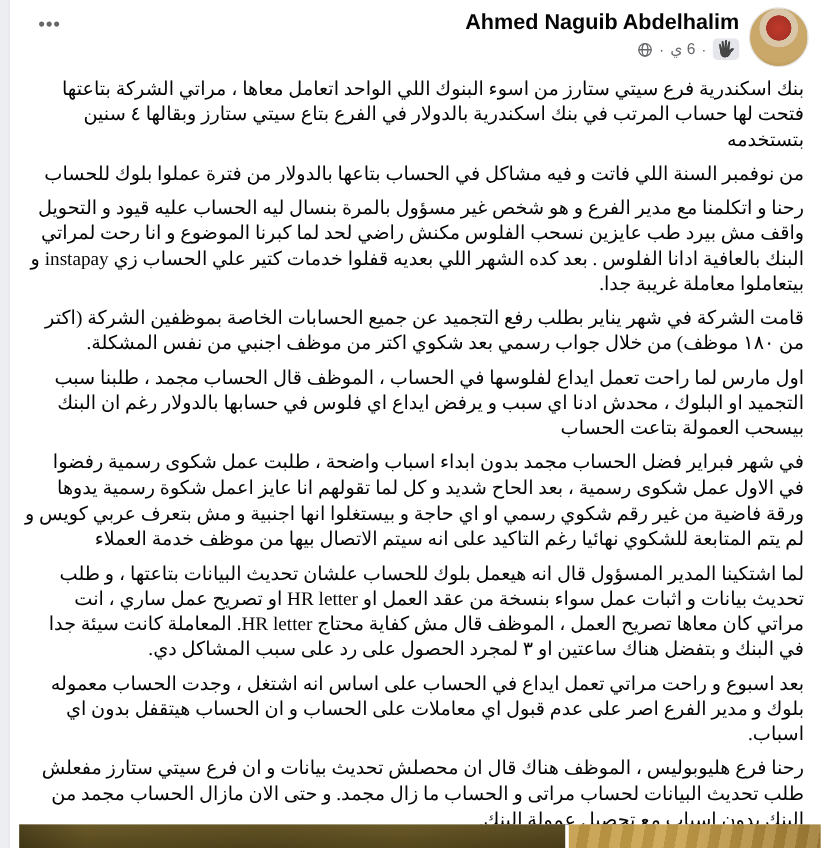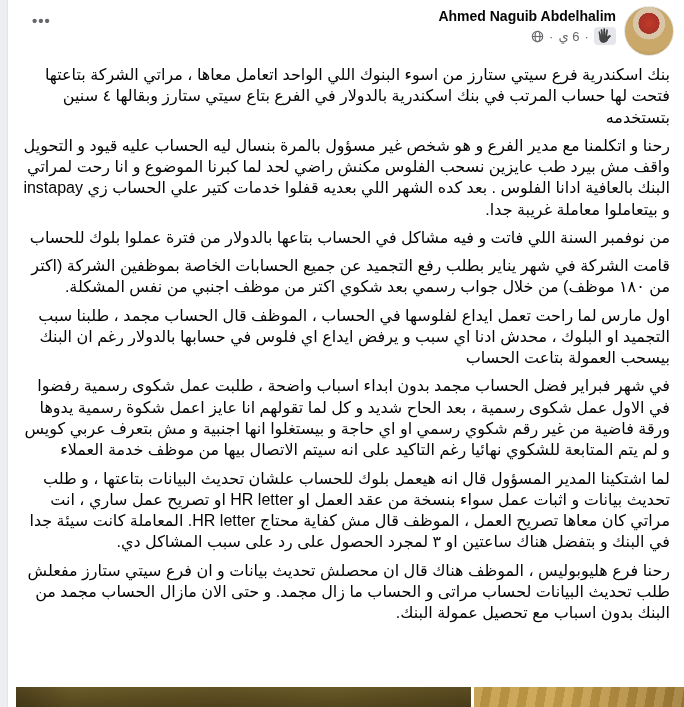--- a/index.html
+++ b/index.html
@@ -34,21 +34,21 @@
   }
   .header-right {
     position: absolute; right: 10px; top: 6px;
     display: flex; align-items: flex-start; gap: 8px;
   }
   .id-block {
     display: flex; flex-direction: column;
     align-items: flex-end; gap: 3px; padding-top: 2px;
   }
   .author {
-    font-weight: bold; font-size: 14px; color: #050505;
+    font-weight: bold; font-size: 18px; color: #050505;
     cursor: pointer;
   }
   .meta {
     display: flex; direction: rtl;
     align-items: center; gap: 5px;
     color: #65676b; font-size: 13px;
   }
   .hand-box {
     background: #e4e6eb; border-radius: 4px;
     padding: 0 3px; line-height: 18px; height: 18px;
@@ -73,21 +73,21 @@
 
   
   .post-text {
     direction: rtl;
     text-align: right;
     padding: 2px 14px 0 12px;
     font-size: 16px;
     line-height: 1.33;
     color: #050505;
   }
-  .post-text p { margin: 0 0 7px 0; }
+  .post-text p { margin: 0 0 7px 0; font-family: Liberation Serif, serif; }
 
   
   .photos {
     position: absolute; bottom: 0; left: 8px; right: 0;
     height: 20px;
     display: flex; gap: 3px;
     background: #fff;
   }
   .photo-left {
     flex: 0 0 455px;
@@ -132,26 +132,27 @@
             </svg>
           </span>
         </div>
       </div>
       <div class="avatar"></div>
     </div>
   </div>
 
   <div class="post-text">
   <p>بنك اسكندرية فرع سيتي ستارز من اسوء البنوك اللي الواحد اتعامل معاها ، مراتي الشركة بتاعتها فتحت لها حساب المرتب في بنك اسكندرية بالدولار في الفرع بتاع سيتي ستارز  وبقالها ٤ سنين بتستخدمه</p>
+      <p>من  نوفمبر السنة اللي  فاتت  و فيه مشاكل في الحساب بتاعها بالدولار من فترة  عملوا بلوك للحساب</p>
       <p>رحنا و اتكلمنا مع مدير الفرع و هو شخص غير مسؤول بالمرة بنسال ليه الحساب عليه قيود و التحويل واقف مش بيرد طب عايزين نسحب الفلوس مكنش راضي لحد لما  كبرنا الموضوع و انا رحت لمراتي البنك بالعافية ادانا الفلوس . بعد كده الشهر اللي بعديه قفلوا خدمات كتير علي الحساب زي instapay  و بيتعاملوا معاملة غريبة جدا.</p>
-      <p>من  نوفمبر السنة اللي  فاتت  و فيه مشاكل في الحساب بتاعها بالدولار من فترة  عملوا بلوك للحساب</p>
       <p>قامت الشركة في  شهر يناير بطلب رفع التجميد عن جميع الحسابات الخاصة بموظفين الشركة (اكتر من ١٨٠ موظف)  من خلال جواب رسمي بعد شكوي اكتر من موظف اجنبي من نفس المشكلة.</p>
       <p>اول مارس  لما راحت  تعمل ايداع  لفلوسها في الحساب ، الموظف قال الحساب مجمد ، طلبنا سبب التجميد او البلوك ، محدش ادنا اي سبب و  يرفض ايداع اي فلوس في حسابها بالدولار رغم ان البنك بيسحب العمولة بتاعت الحساب</p>
       <p>في شهر فبراير فضل الحساب مجمد بدون ابداء اسباب  واضحة ، طلبت عمل شكوى رسمية رفضوا في الاول عمل شكوى رسمية ، بعد الحاح  شديد و  كل لما تقولهم انا عايز اعمل شكوة رسمية يدوها ورقة فاضية من غير رقم شكوي رسمي او اي حاجة  و بيستغلوا انها اجنبية و مش بتعرف عربي كويس و لم يتم المتابعة للشكوي نهائيا رغم التاكيد على انه سيتم الاتصال بيها من موظف خدمة العملاء</p>
       <p>لما  اشتكينا  المدير المسؤول قال انه هيعمل بلوك للحساب علشان تحديث البيانات بتاعتها ، و  طلب تحديث بيانات و  اثبات عمل سواء بنسخة من عقد العمل او HR letter او تصريح عمل ساري ، انت مراتي كان معاها تصريح العمل ، الموظف قال مش كفاية محتاج HR letter. المعاملة كانت سيئة جدا في البنك و بتفضل هناك ساعتين او ٣ لمجرد الحصول على رد على سبب المشاكل دي.</p>
+      <p>بعد اسبوع و راحت مراتي تعمل ايداع في الحساب على اساس انه اشتغل ، وجدت الحساب معموله بلوك  و مدير الفرع اصر على عدم قبول اي معاملات على الحساب و ان الحساب هيتقفل بدون اي اسباب.</p>
       <p>رحنا فرع هليوبوليس ، الموظف هناك قال ان محصلش تحديث بيانات و ان فرع سيتي ستارز مفعلش طلب تحديث البيانات لحساب مراتى  و الحساب ما زال مجمد. و حتى الان مازال الحساب مجمد من البنك بدون اسباب مع تحصيل عمولة البنك.</p>
     </div>
 
   <div class="photos">
     <div class="photo-left"></div>
     <div class="photo-right"></div>
   </div>
 
 </div>
 

